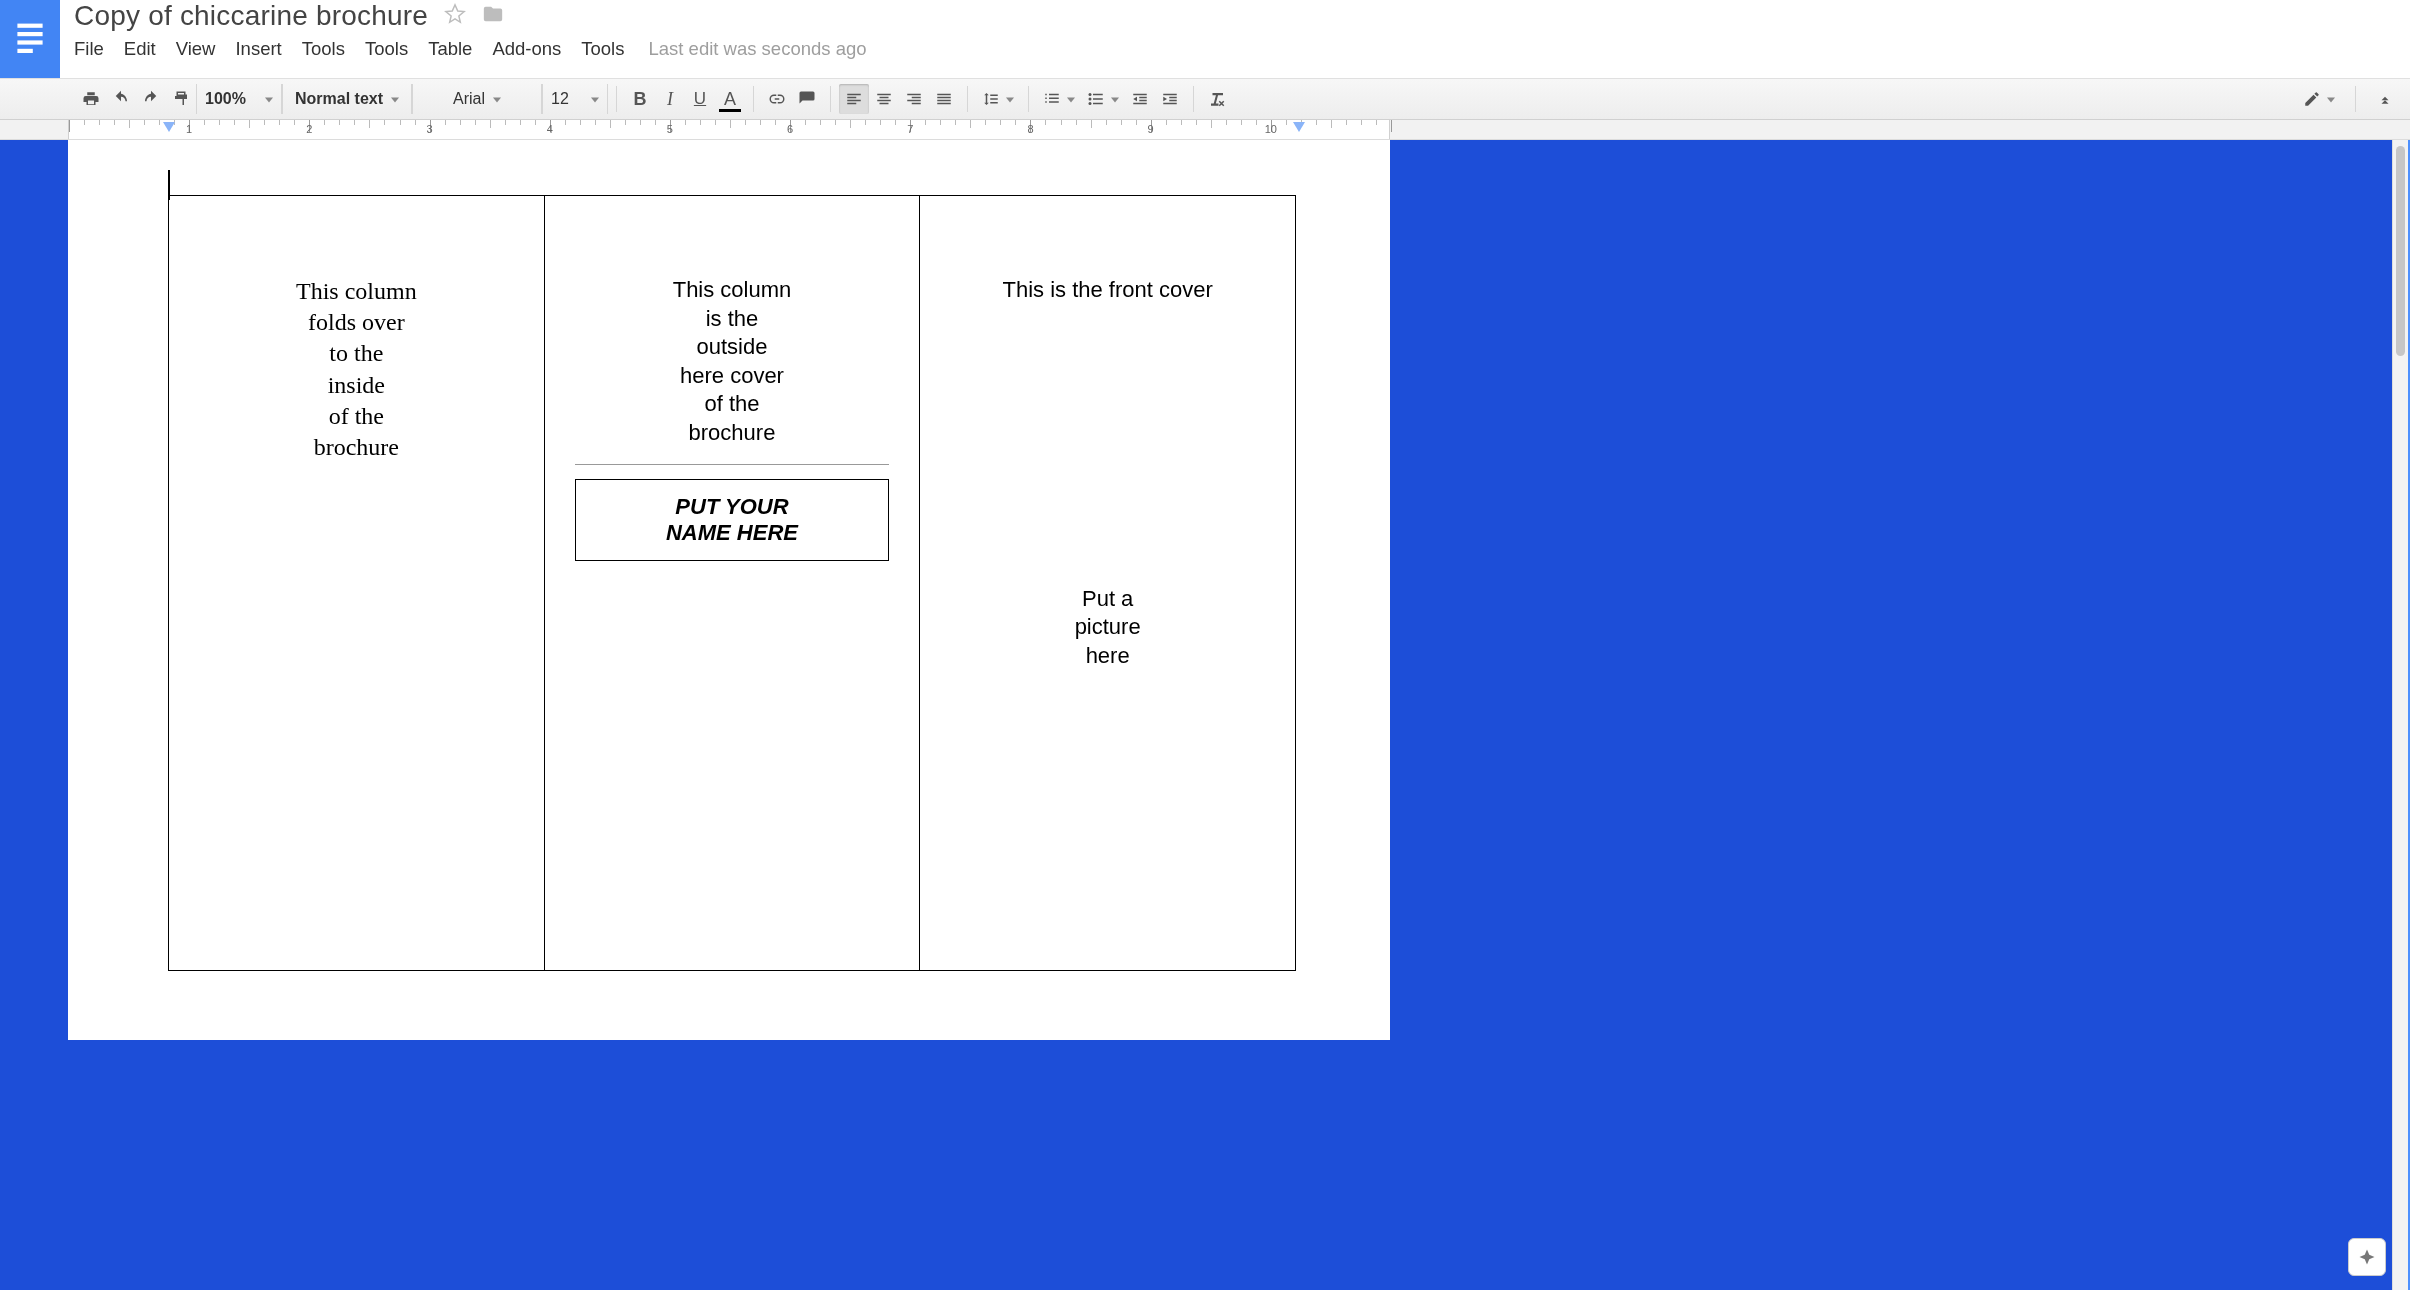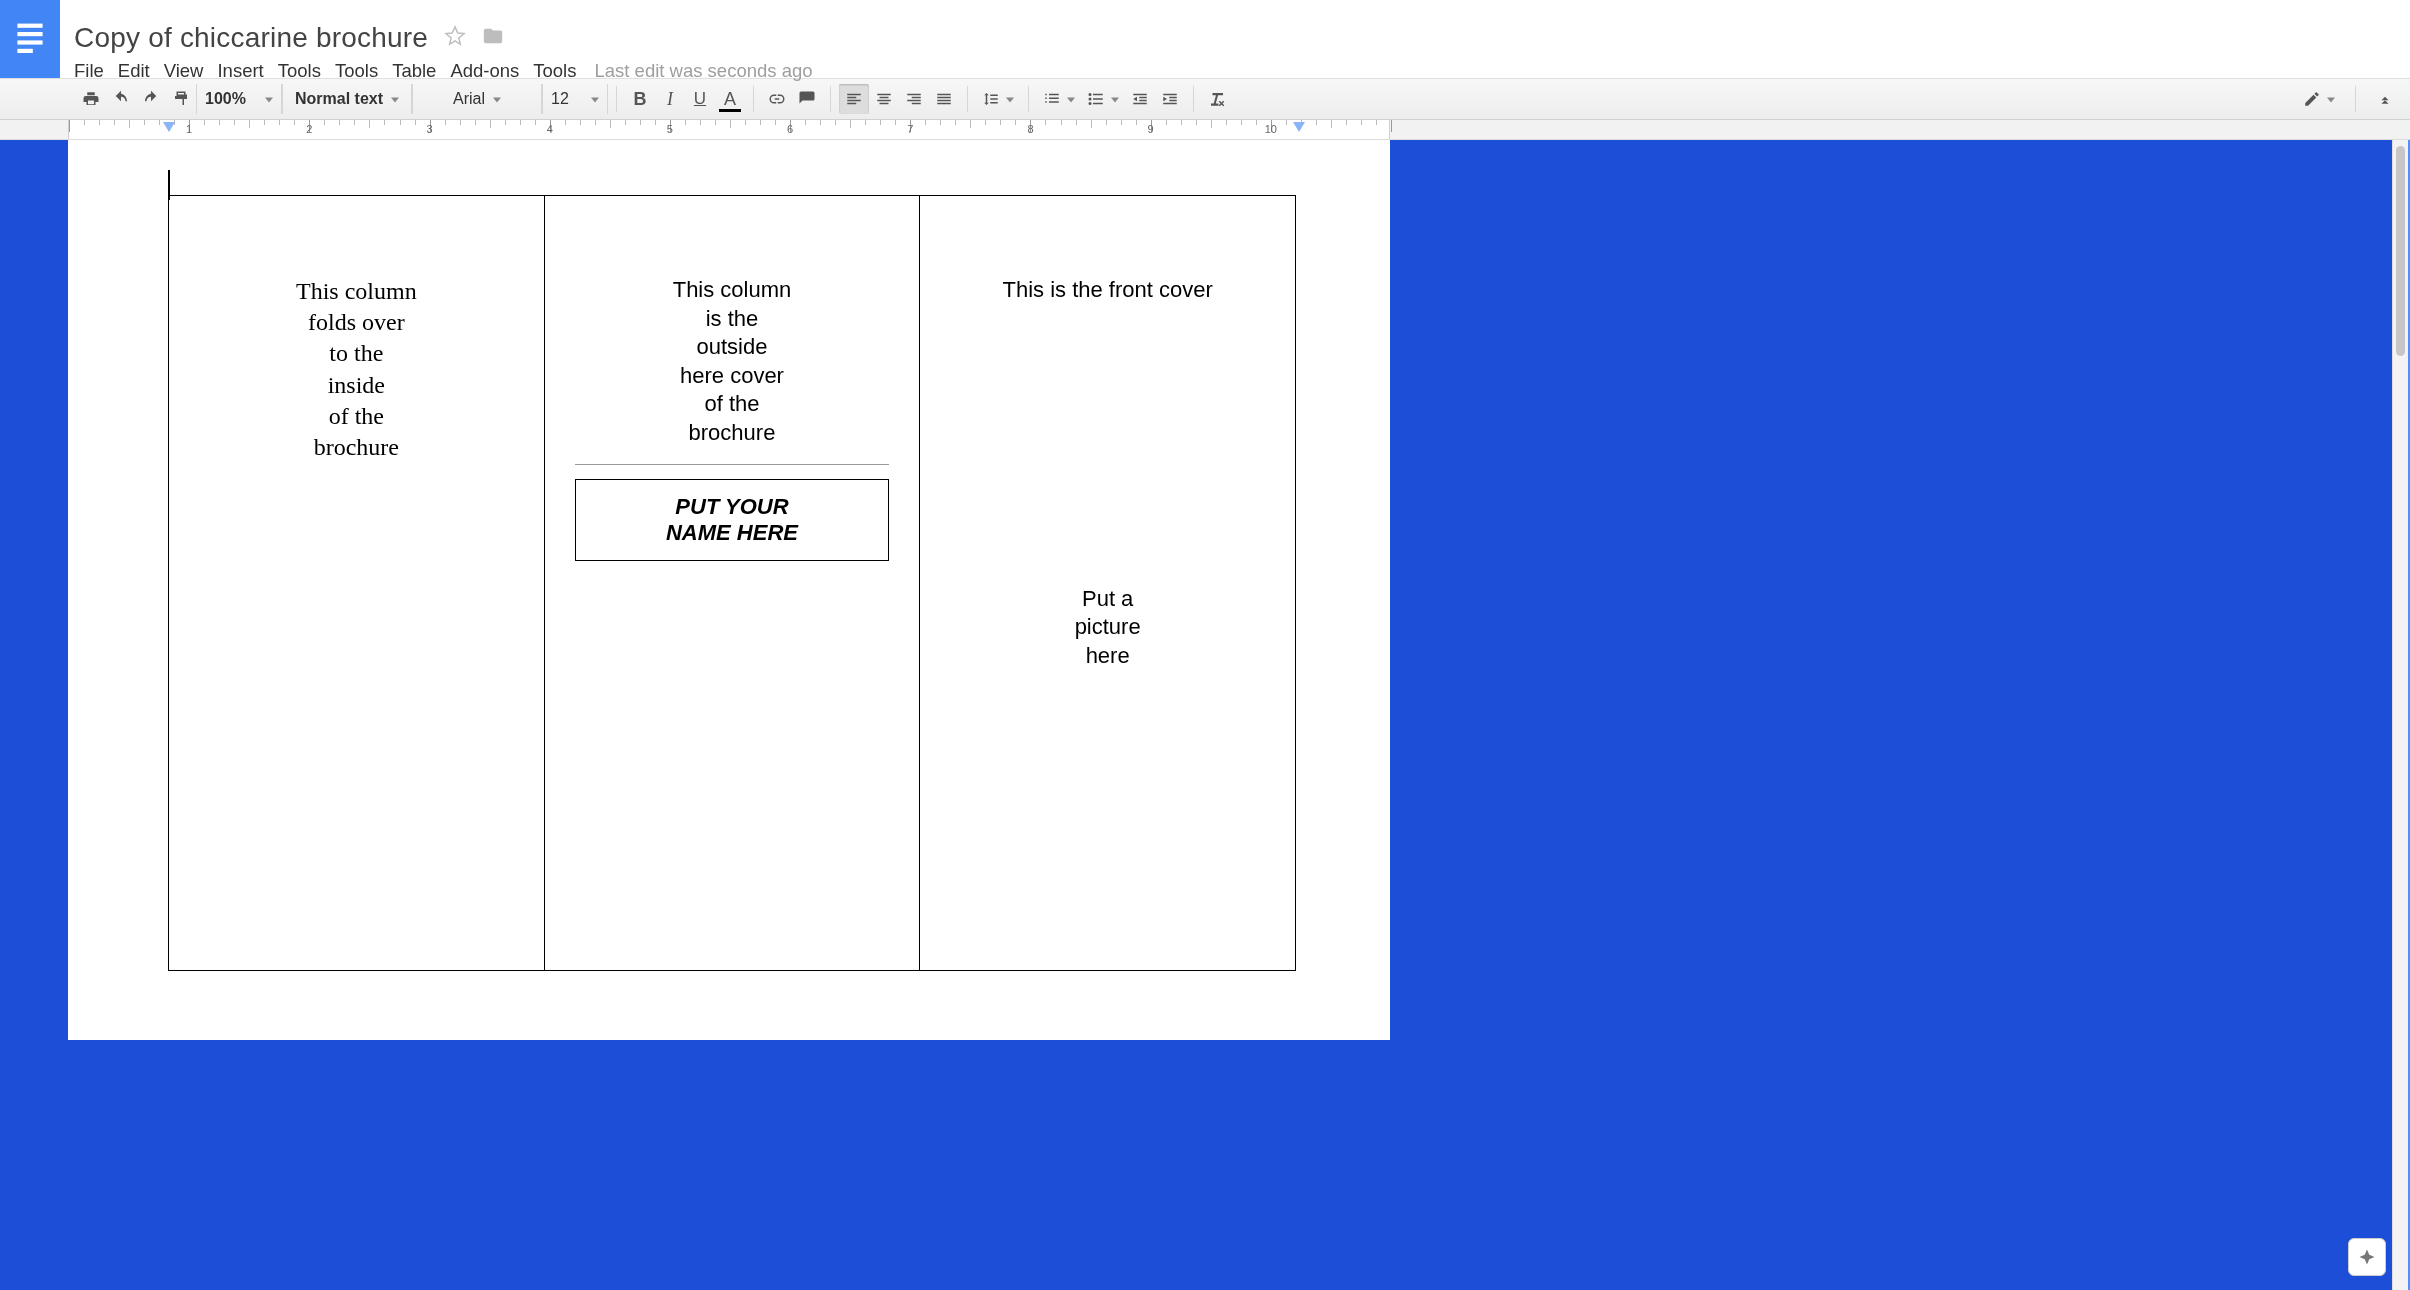--- a/index.html
+++ b/index.html
@@ -6,25 +6,25 @@
   html, body { width: 100%; height: 100%; font-family: Arial, Helvetica, sans-serif; background: #eee; overflow: hidden; }
   body { display: flex; flex-direction: column; }
 
   
   .header-zone { background: #fff; flex: 0 0 auto; }
   .title-row { display: flex; align-items: flex-start; height: 78px; position: relative; }
   .app-tile {
     width: 60px; height: 78px; background: #4285f4; display: flex; align-items: center; justify-content: center;
   }
   .app-tile svg { width: 34px; height: 42px; }
-  .title-block { padding-left: 14px; padding-top: 22px; flex: 1; }
+  .title-block { padding-left: 14px; padding-top: 0; flex: 1; }
   .title-line { display: flex; align-items: center; gap: 16px; }
   .doc-title { font-size: 28px; color: #444; font-weight: 400; letter-spacing: .2px; }
   .star-icon svg, .folder-icon svg { width: 22px; height: 22px; fill: #bdbdbd; }
-  .menu-bar { display: flex; align-items: flex-end; gap: 14px; margin-top: 6px; font-size: 18.5px; color: #333; }
+  .menu-bar { display: flex; align-items: flex-end; gap: 20px; margin-top: 6px; font-size: 18.5px; color: #333; }
   .menu-item { cursor: pointer; }
   .edit-status { color: #9e9e9e; margin-left: 4px; }
   .right-cluster { position: absolute; right: 16px; top: 6px; display: flex; flex-direction: column; align-items: flex-end; gap: 8px; }
   .account-line { font-size: 16px; color: #444; font-weight: 600; display: flex; align-items: center; gap: 6px; }
   .account-caret svg { width: 10px; height: 10px; fill: #666; }
   .btn-row { display: flex; gap: 12px; }
   .btn {
     height: 38px; padding: 0 18px; font-size: 16px; font-weight: 700; display: flex; align-items: center;
     border: 1px solid #ccc; border-radius: 3px; cursor: pointer; gap: 8px;
   }

